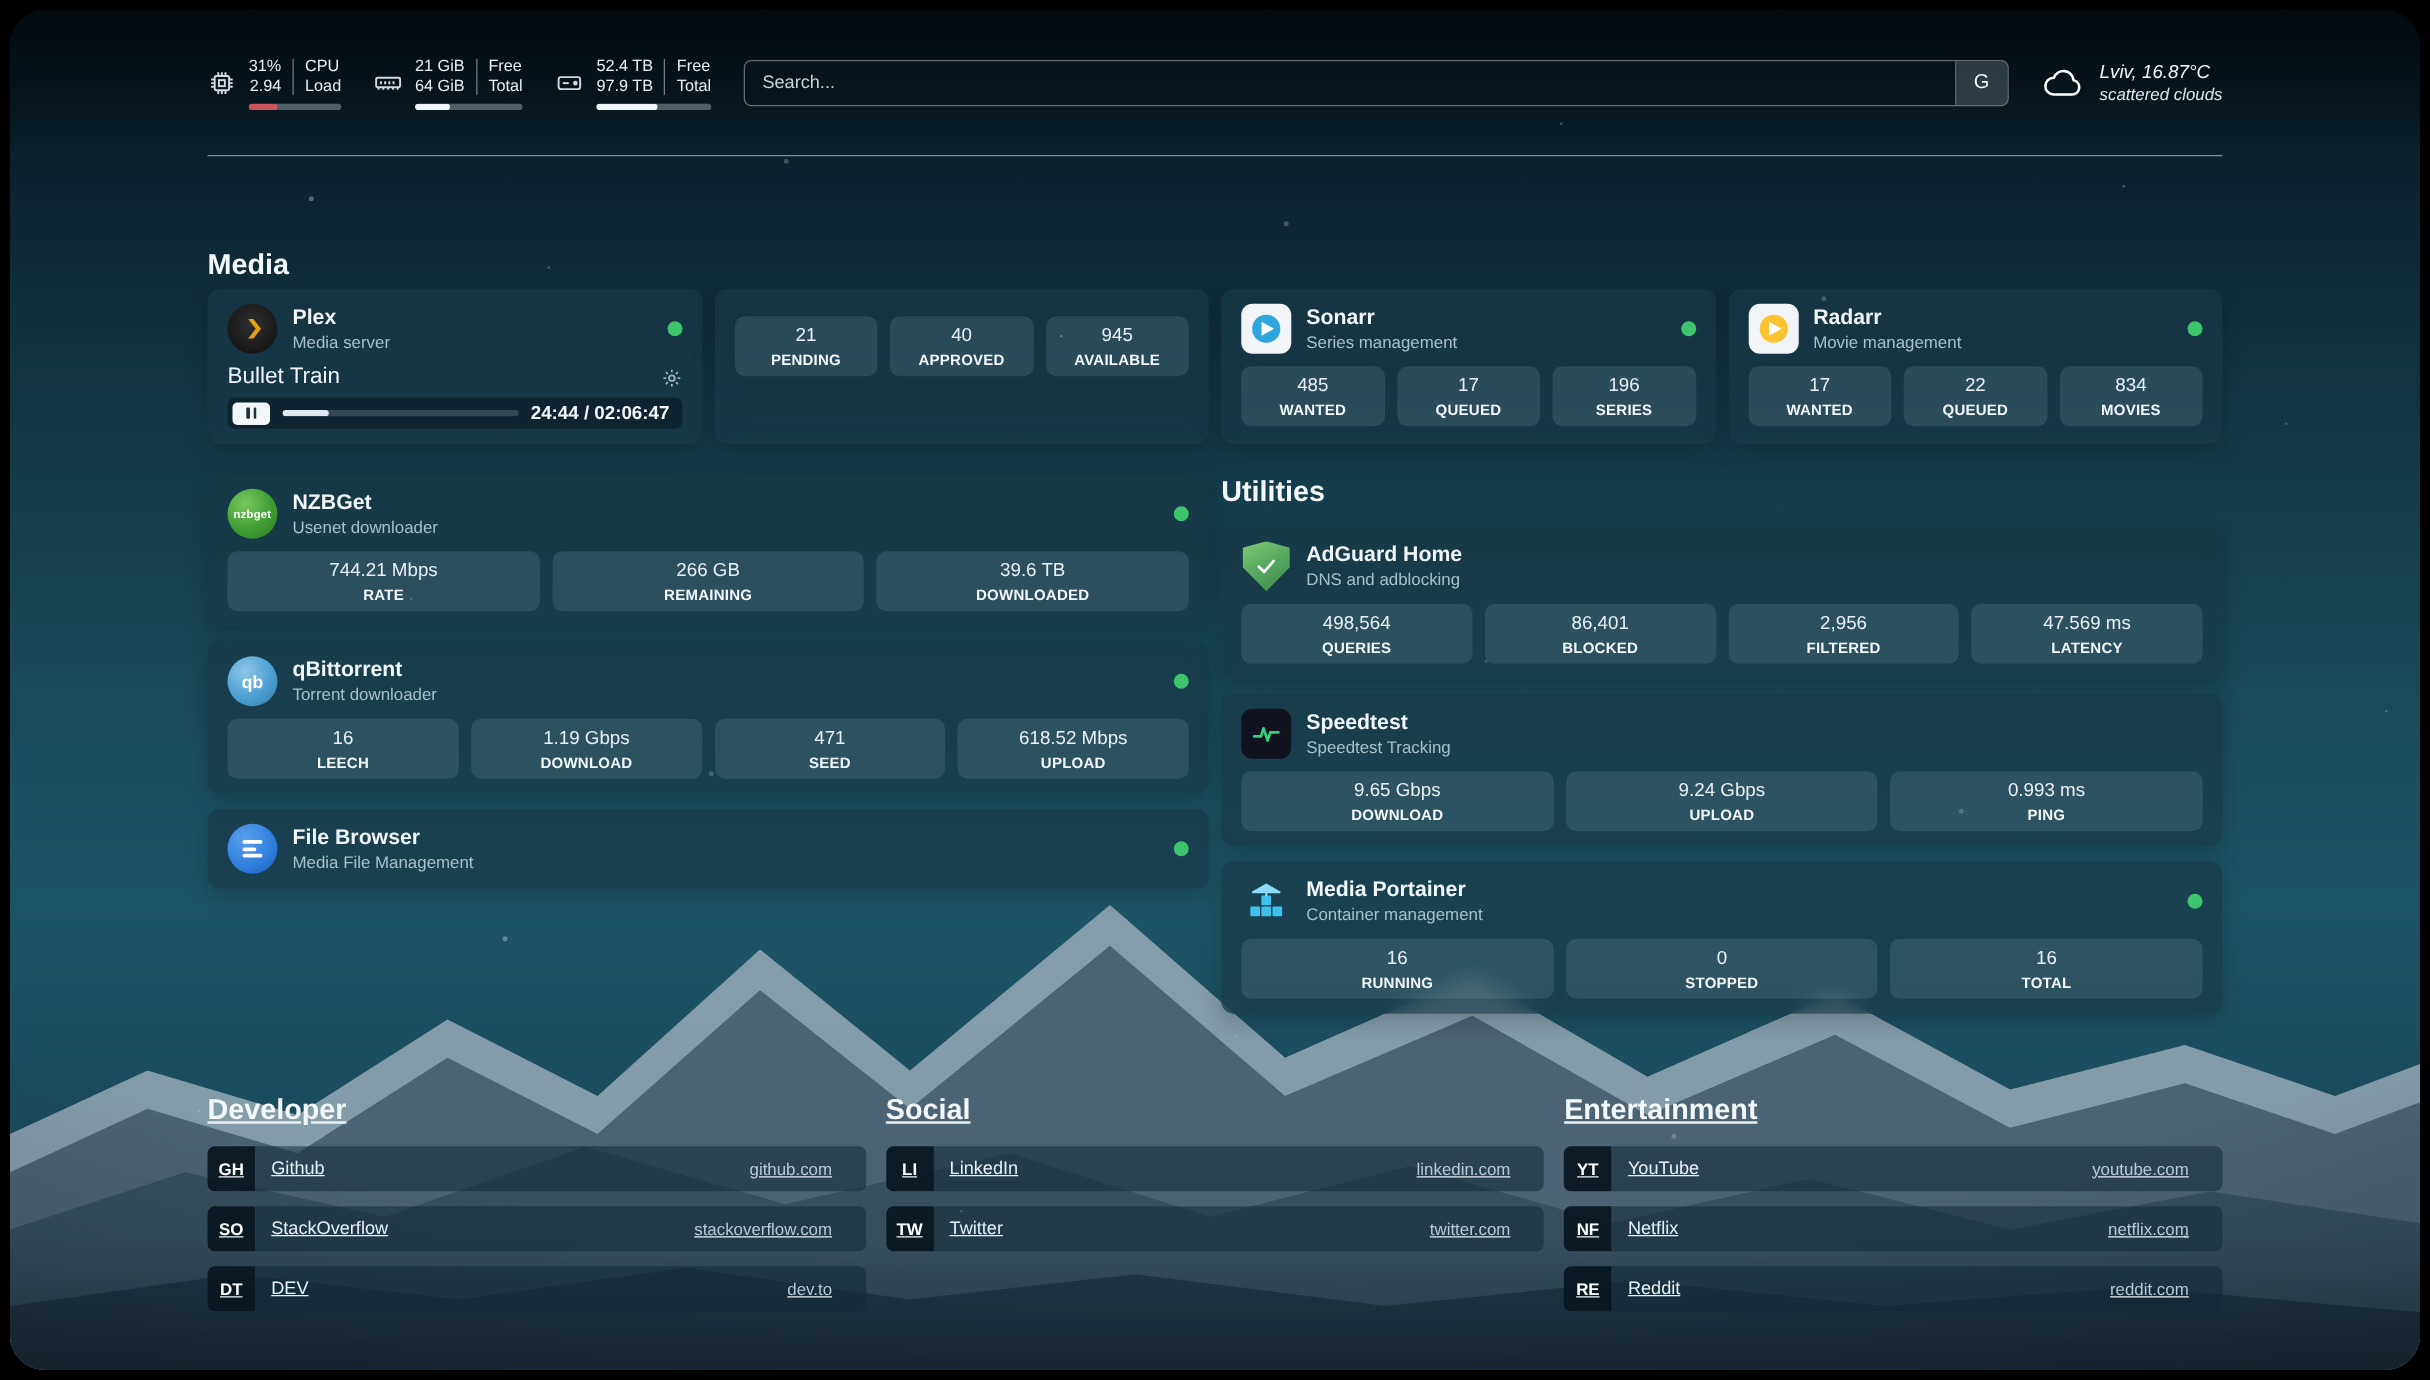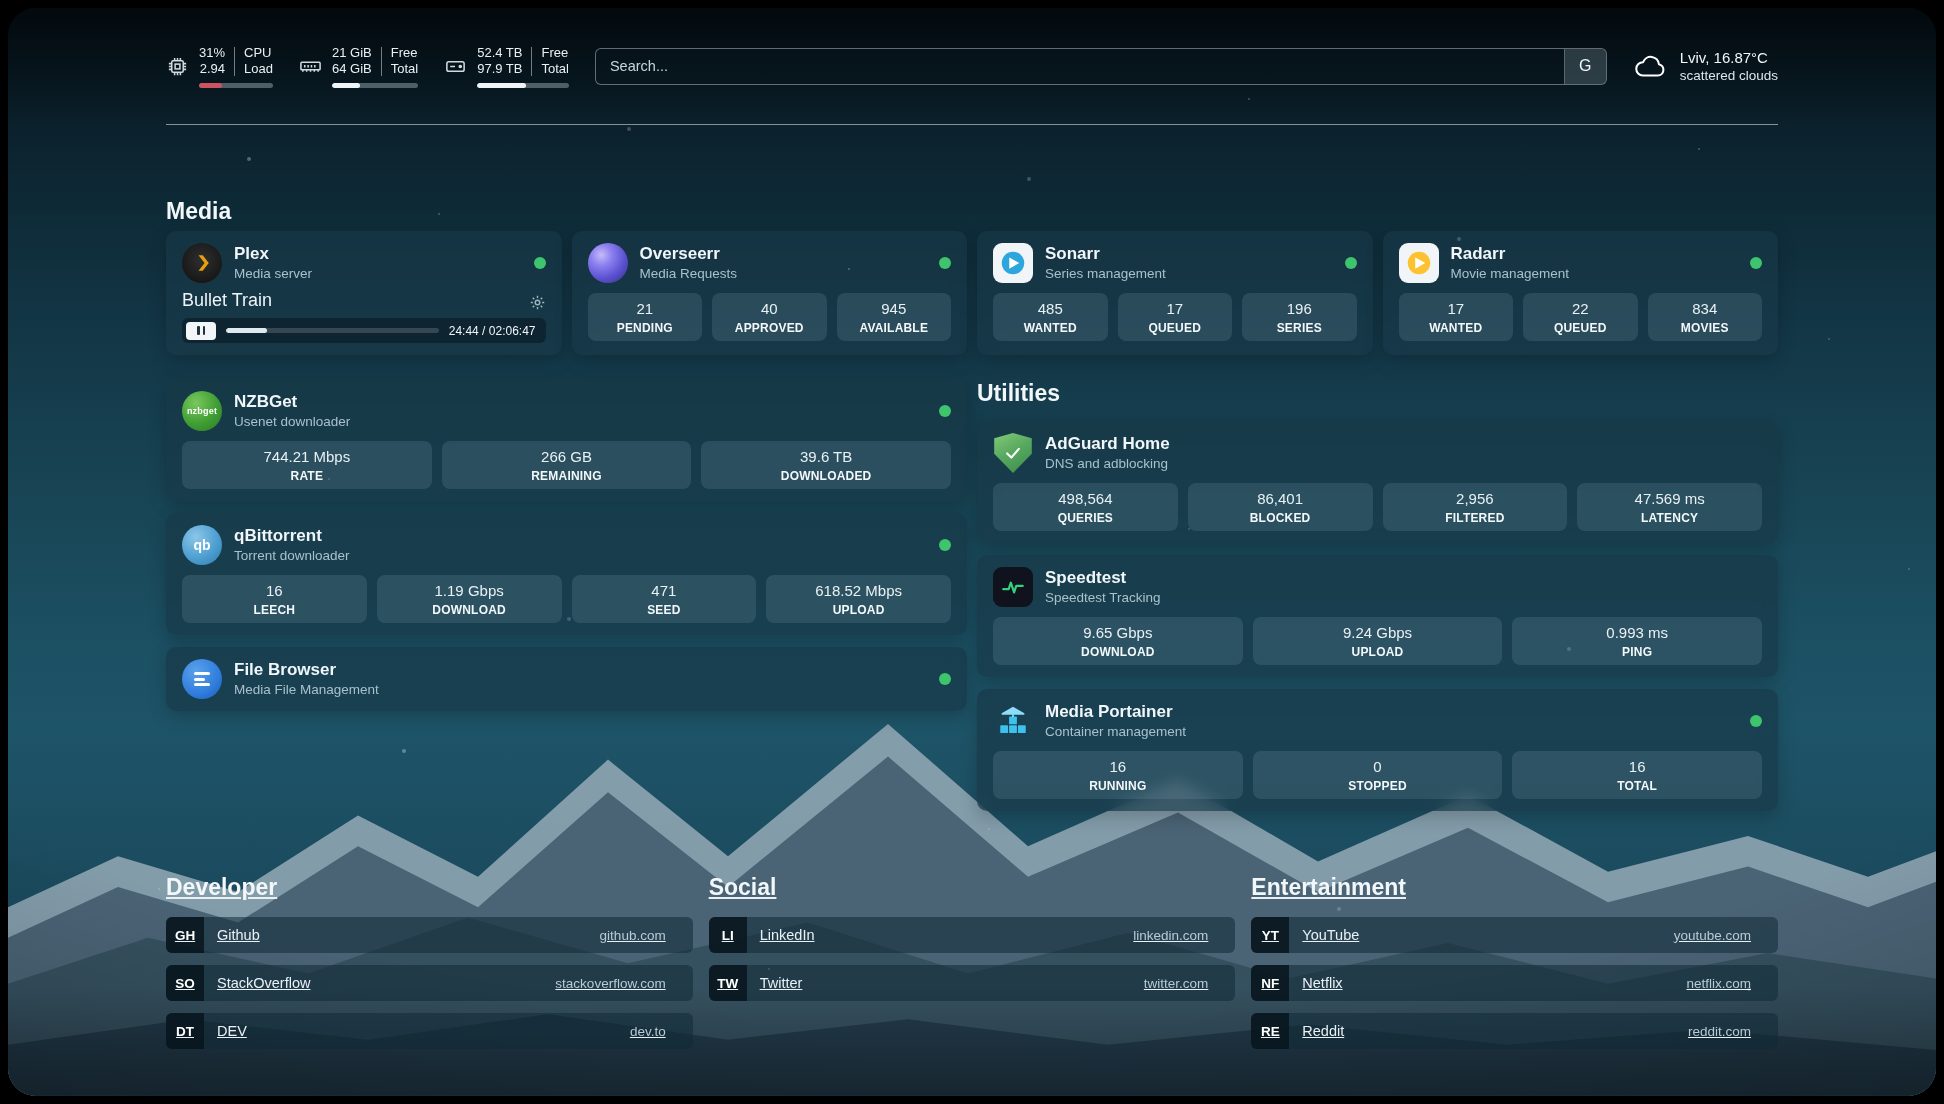--- a/index.html
+++ b/index.html
@@ -38,21 +38,21 @@
   .metric-fill { height:100%; border-radius:3px; }
 
   .search { flex:1; display:flex; align-items:center; height:37px; border:1px solid rgba(255,255,255,0.38);
             border-radius:6px; background:rgba(8,24,32,0.35); overflow:hidden; }
   .search input { flex:1; background:transparent; border:none; outline:none; color:#eaf2f6; font-size:14.5px;
                   padding:0 14px; font-family:"Liberation Sans", sans-serif; }
   .search input::placeholder { color:#c6d6de; }
   .engine { width:42px; height:100%; border:none; border-left:1px solid rgba(255,255,255,0.22);
             background:rgba(196,220,232,0.20); color:#f0f6f9; font-size:16px; cursor:pointer;
             font-family:"Liberation Sans", sans-serif; }
-  .weather { display:flex; align-items:center; gap:11px; }
+  .weather { display:flex; align-items:center; gap:11px;font-style:italic; }
   .weather-loc { font-size:15px; color:#f0f6f9; }
   .weather-cond { font-size:13.5px; color:#dbe7ec; margin-top:2px; }
   .cloud-svg { width:36px; height:30px; }
 
   hr.divider { border:none; border-top:1.5px solid rgba(255,255,255,0.5); margin-top:26px; }
 
   
   h2.sec { font-size:23px; font-weight:600; color:#f2f7f9; line-height:28px; }
   .sec-media { margin:72px 0 6px; }
   .grid4 { display:grid; grid-template-columns:repeat(4,1fr); gap:10px; }
@@ -79,21 +79,21 @@
   .icon-plex { background:radial-gradient(circle at 50% 42%, #2f2f2f 0%, #171717 75%); }
   .plex-np { display:flex; align-items:flex-end; margin-top:7px; font-size:18px; color:#eef4f7; }
   .gear-svg { width:17px; height:17px; margin-left:auto; opacity:.85; }
   .plex-ctl { display:flex; align-items:center; margin-top:7px; height:25px; border-radius:6px;
               background:rgba(9,26,35,0.62); padding:0 10px 0 4px; gap:10px; }
   .pause { width:30px; height:18px; background:#f2f6f8; border:none; border-radius:4px;
            display:flex; align-items:center; justify-content:center; gap:3px; cursor:pointer; }
   .pause i { width:2.5px; height:9px; background:#22313a; border-radius:1px; display:block; }
   .plex-track { flex:1; height:5px; border-radius:3px; background:rgba(255,255,255,0.16); overflow:hidden; }
   .plex-fill { height:100%; background:#dfe9ef; border-radius:3px; }
-  .plex-time { font-size:12px; font-weight:400; color:#f0f6f9; white-space:nowrap; }
+  .plex-time { font-size:15px; font-weight:700; color:#f0f6f9; white-space:nowrap; }
 
   
   .icon-ovs { background:radial-gradient(circle at 33% 30%, #c6bbf8 0%, #8b7ff0 28%, #5a50cf 62%, #37307f 100%); }
   .icon-sq  { border-radius:9px; background:#f1f5f7; }
   .icon-nzb { background:radial-gradient(circle at 35% 30%, #79c85e 0%, #3f9e33 55%, #2d7a26 100%); }
   .nzb-txt { font-size:9px; font-weight:700; color:#fff; letter-spacing:.2px; }
   .icon-qb  { background:radial-gradient(circle at 35% 30%, #8cc6e8 0%, #4e9fd2 55%, #2f7cab 100%);
               font-size:14px; font-weight:700; color:#fff; }
   .icon-fb  { background:radial-gradient(circle at 35% 30%, #5aa0ec 0%, #2f7ddd 60%, #1d5cb0 100%); }
   .fb-glyph { width:16px; height:14px; display:flex; flex-direction:column; justify-content:space-between; }
@@ -251,28 +251,20 @@
               <i></i>
             </button>
           <div class="plex-track">
             <div class="plex-fill" style="width: 19.5%;"></div>
           </div>
           <span class="plex-time">24:44 / 02:06:47</span>
         </div>
       </div>
 
       <div class="card">
-        <div class="card-head">
-          <span class="app-icon icon-ovs"></span>
-          <div class="app-titles">
-            <div class="app-name">Overseerr</div>
-            <div class="app-sub">Media Requests</div>
-          </div>
-          <span class="dot" style="background: rgb(62, 196, 109);"></span>
-        </div>
         <div class="stats c3">
           <div class="stat">
             <div class="stat-val">21</div>
             <div class="stat-lbl">PENDING</div>
           </div>
           <div class="stat">
             <div class="stat-val">40</div>
             <div class="stat-lbl">APPROVED</div>
           </div>
           <div class="stat">

